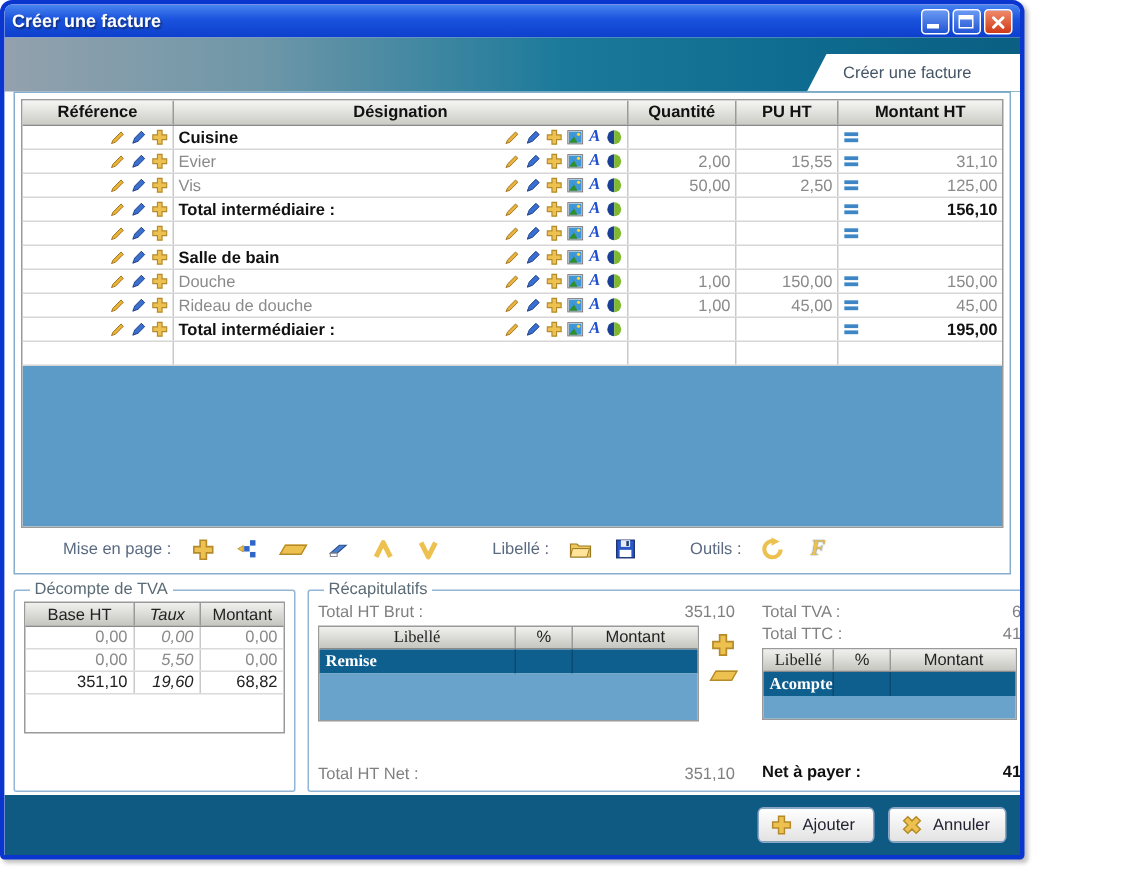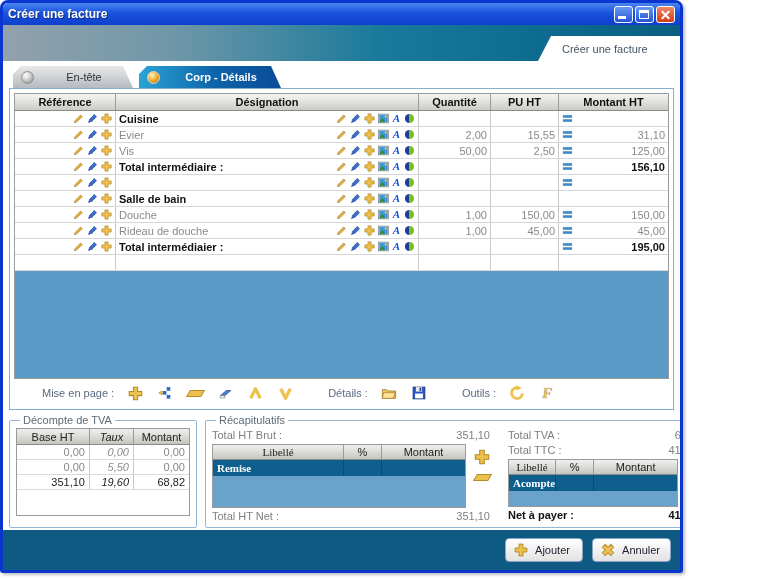--- a/index.html
+++ b/index.html
@@ -133,30 +133,20 @@
   </div>
 
   <div class="band">
     <div class="crumb">
       <span>Créer une facture</span>
     </div>
   </div>
 
   <div class="content">
 
-    <div class="tabs">
-      <div class="tab inactive">
-        <span class="sphere gray"></span>
-        <span style="margin:0 auto">En-tête</span>
-      </div>
-      <div class="tab active">
-        <span class="sphere gold"></span>
-        <span style="margin:0 auto">Corp - Détails</span>
-      </div>
-    </div>
 
     <div class="panel">
       <div class="grid">
         <div class="thead">
           <div class="th c-ref">Référence</div>
           <div class="th c-des">Désignation</div>
           <div class="th c-qty">Quantité</div>
           <div class="th c-pu">PU HT</div>
           <div class="th c-amt">Montant HT</div>
         </div>
@@ -683,21 +673,21 @@
             <svg width="15" height="15" viewBox="0 0 10 10">
               <path d="M1.8 8.2 L5 1.8 L8.2 8.2" stroke="#edc14f" stroke-width="2.2" fill="none" stroke-linejoin="round"></path>
             </svg>
           </span>
         <span class="tbi">
             <svg width="15" height="15" viewBox="0 0 10 10">
               <path d="M1.8 1.8 L5 8.2 L8.2 1.8" stroke="#edc14f" stroke-width="2.2" fill="none" stroke-linejoin="round"></path>
             </svg>
           </span>
         <span class="gap"></span>
-        <span class="tlabel">Détails :</span>
+        <span class="tlabel">Libellé :</span>
         <span class="tbi">
             <svg width="16" height="16" viewBox="0 0 12 10">
               <path d="M1 2.5 h3.2 l1 1 H11 v5.5 H1 Z" fill="#f0c75a" stroke="#9a7a20" stroke-width="0.6"></path>
               <path d="M2 4.8 H10.5 L9.2 9 H1 Z" fill="#ffe49a" stroke="#9a7a20" stroke-width="0.5"></path>
             </svg>
           </span>
         <span class="tbi">
             <svg width="14" height="14" viewBox="0 0 10 10">
               <rect x="0.8" y="0.8" width="8.4" height="8.4" fill="#2a57c8" stroke="#15306e" stroke-width="0.6"></rect>
               <rect x="2.8" y="0.8" width="4.4" height="3.2" fill="#e6ecf2"></rect>

